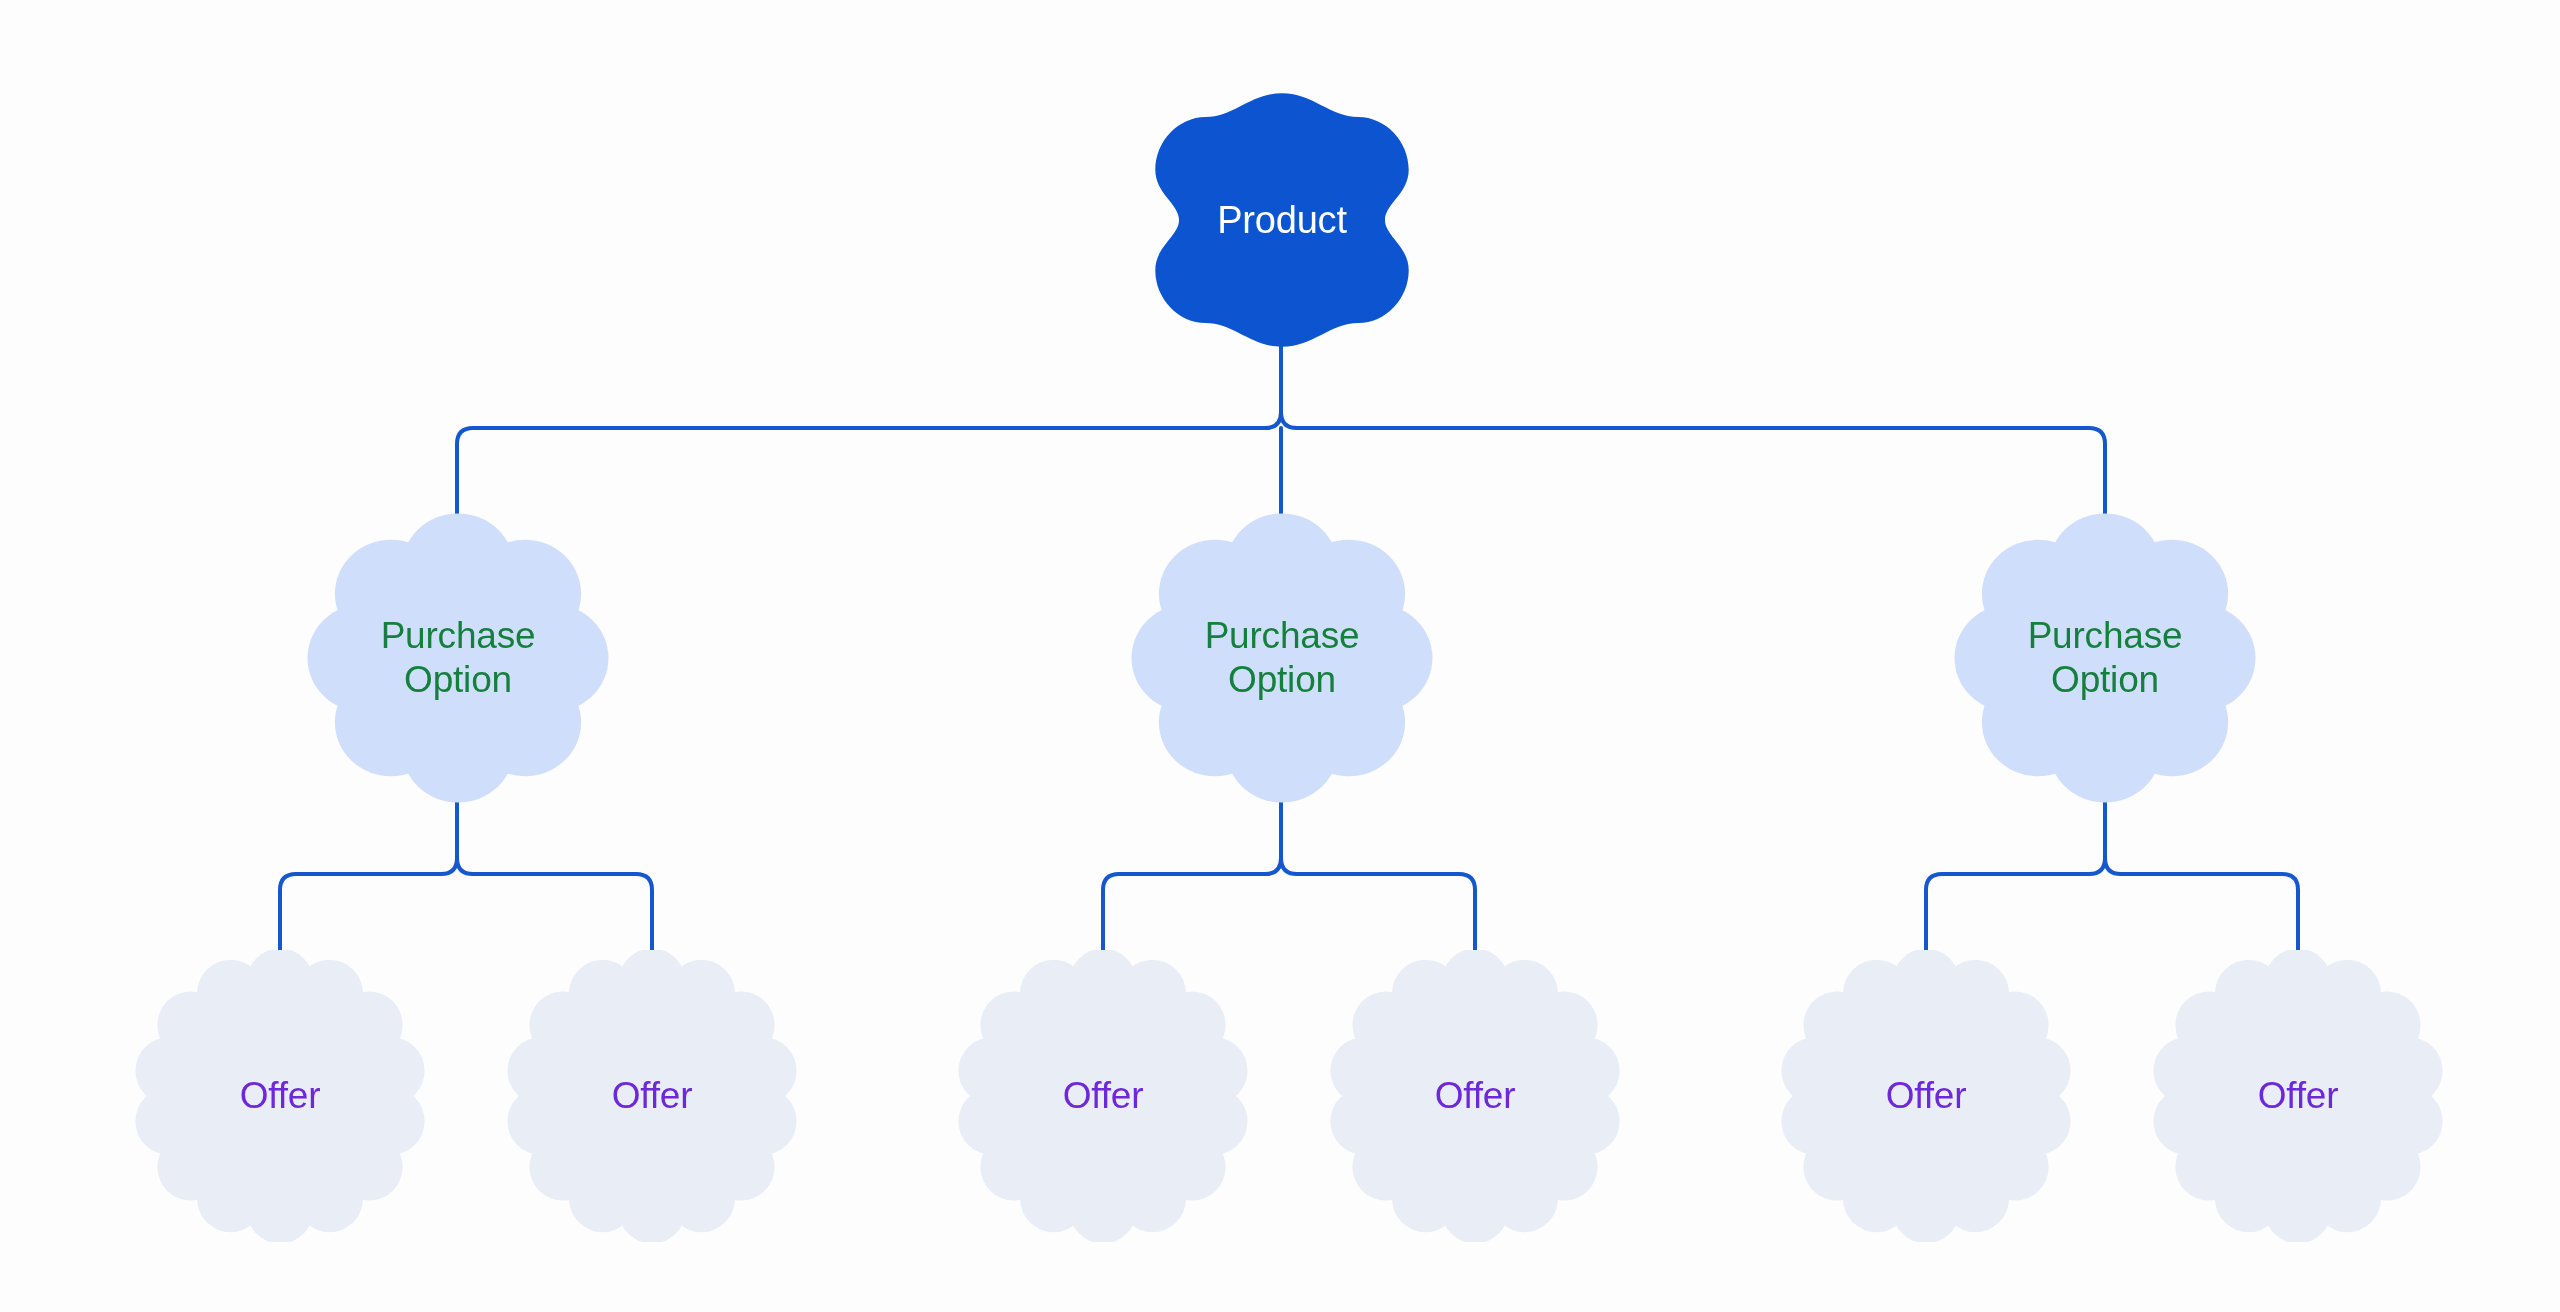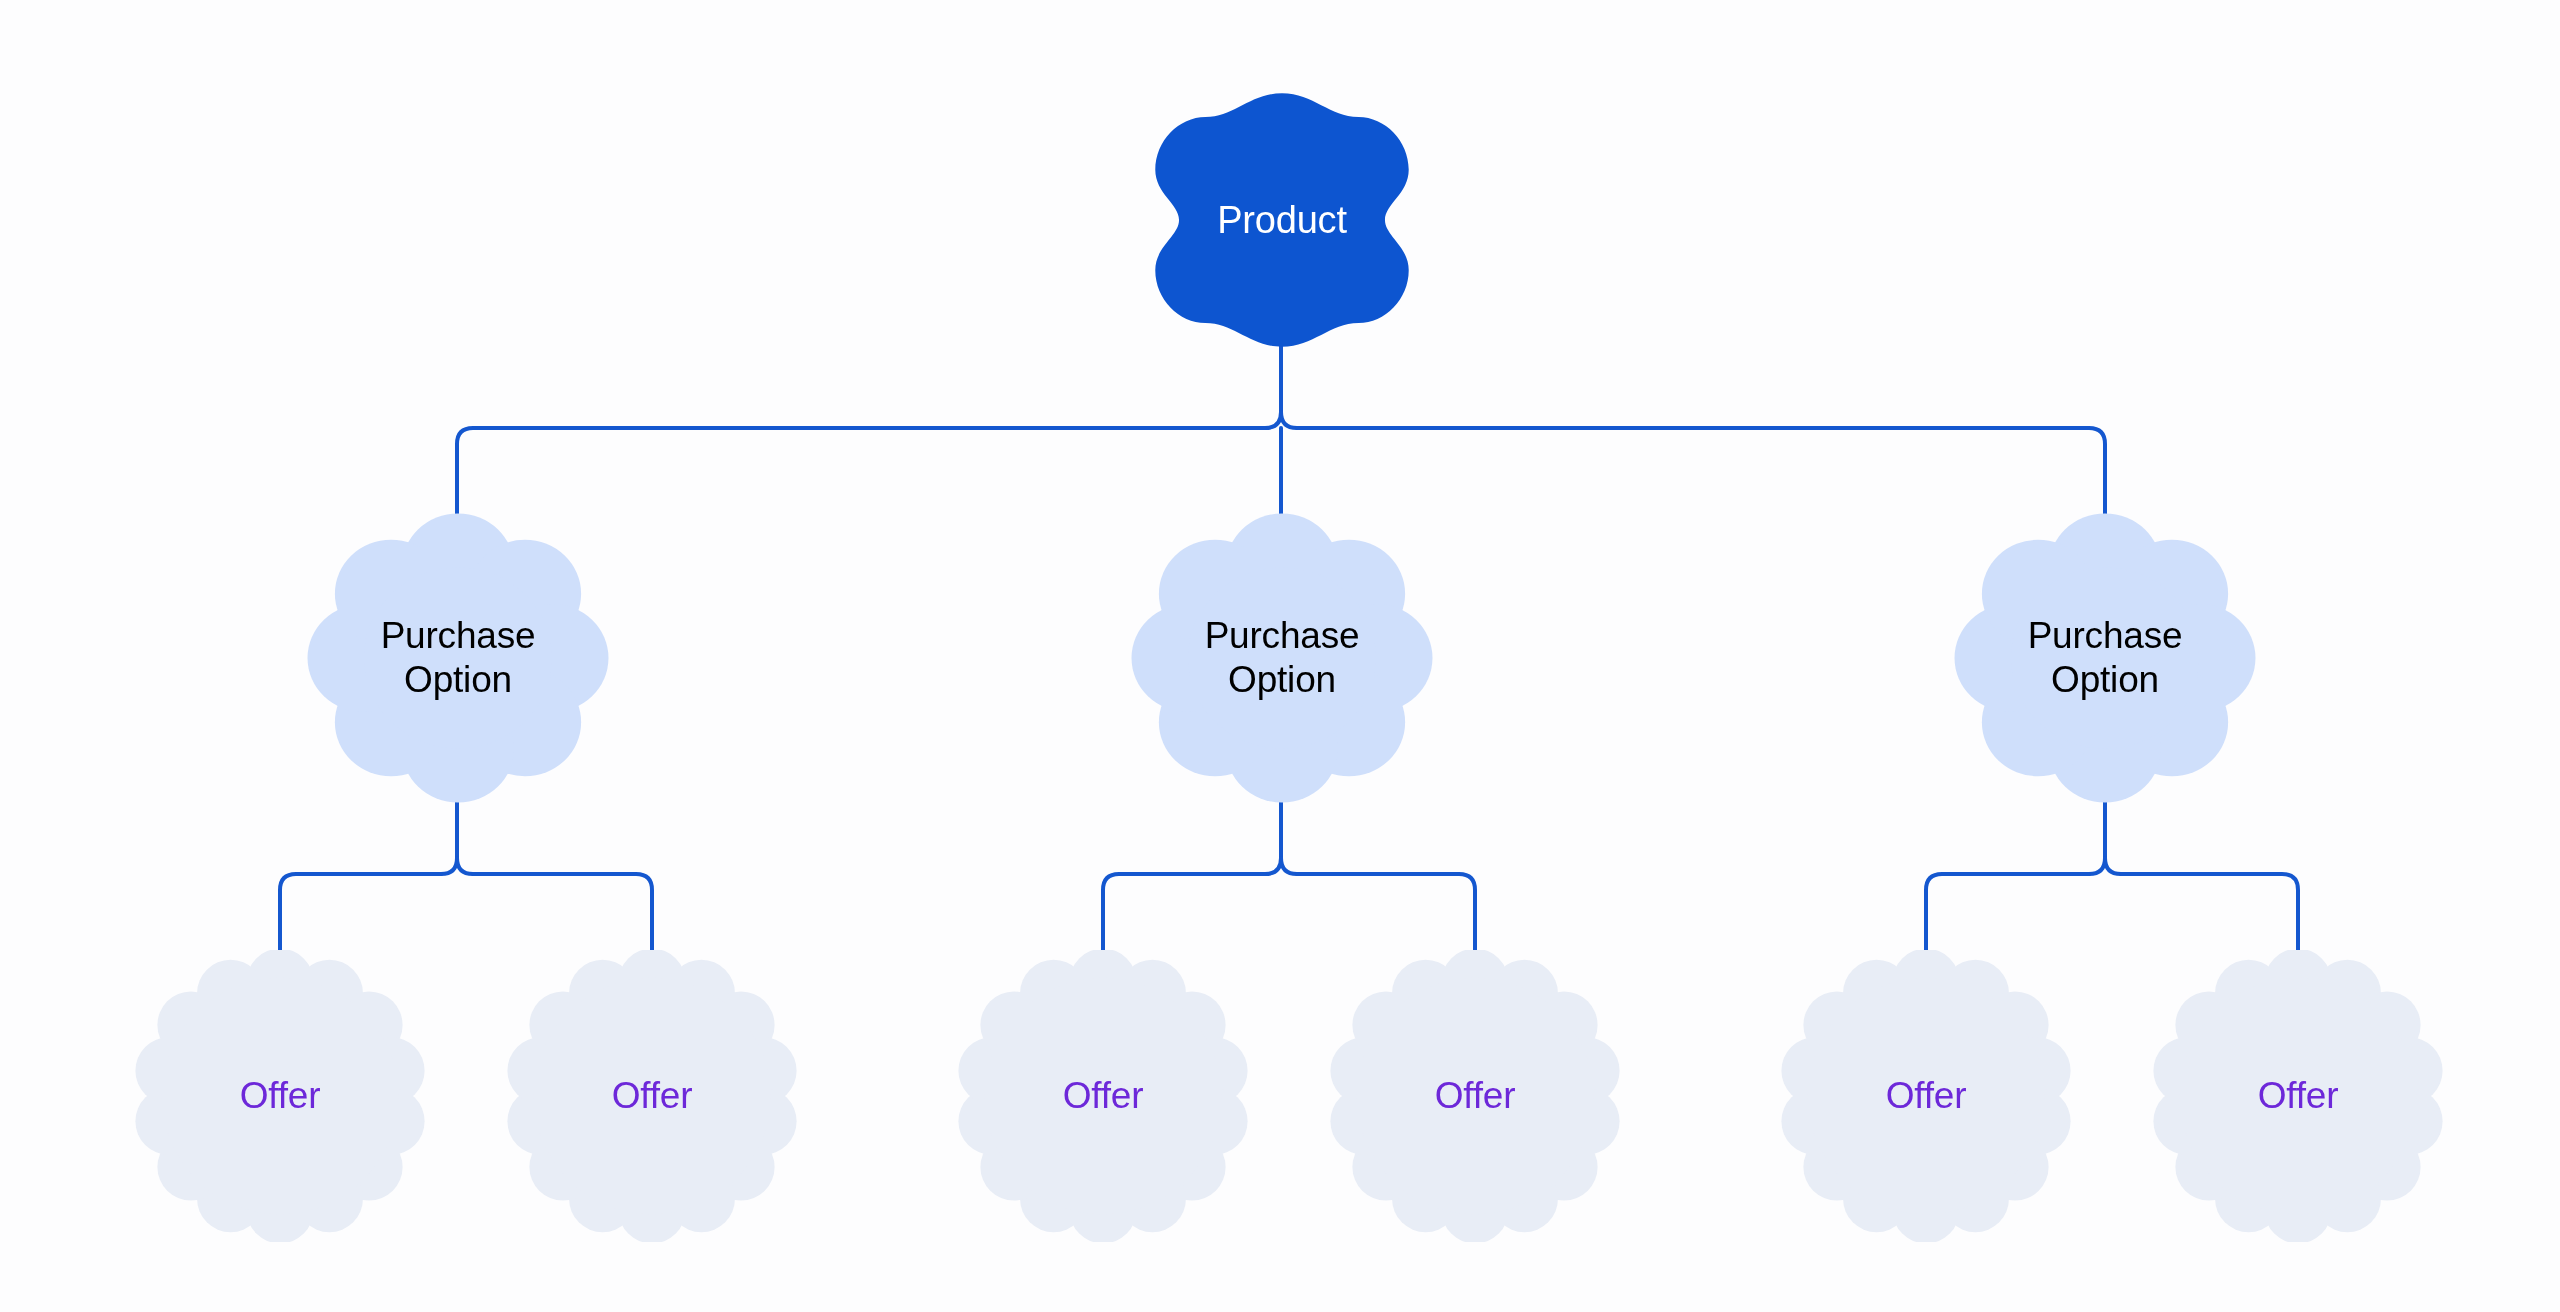--- a/index.html
+++ b/index.html
@@ -56,21 +56,21 @@
     font-size: 38px;
     font-weight: 400;
   }
   
   .node-mid {
     width: 304px;
     height: 292px;
     top: 512px;
   }
   .node-mid .label {
-    color: #000000;
+    color: #15803d;
     font-size: 37px;
     font-weight: 400;
   }
   .node-mid.m0 { left: 306px; }
   .node-mid.m1 { left: 1130px; }
   .node-mid.m2 { left: 1953px; }
   
   .node-leaf {
     width: 292px;
     height: 292px;

